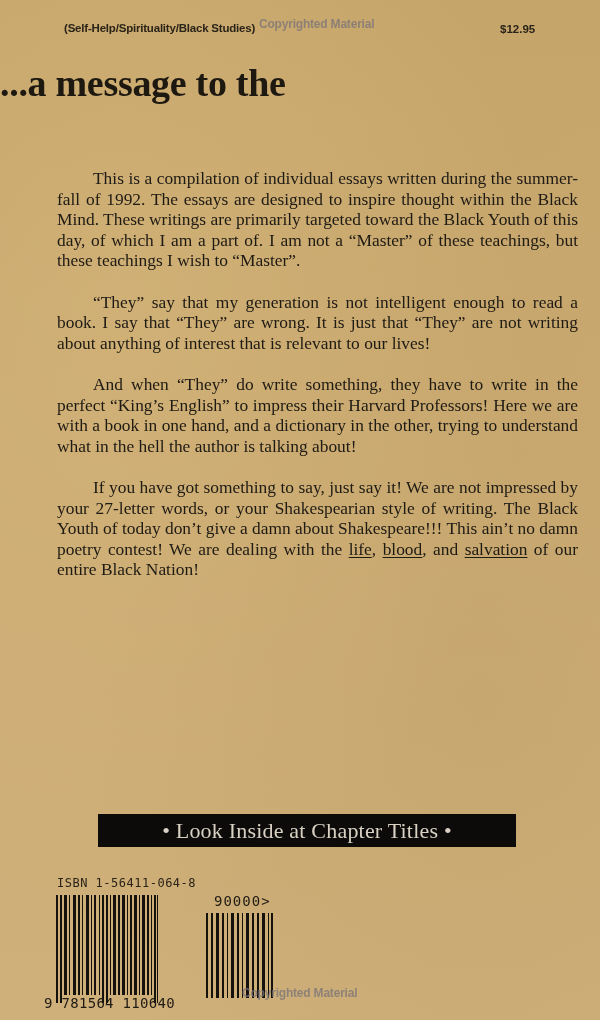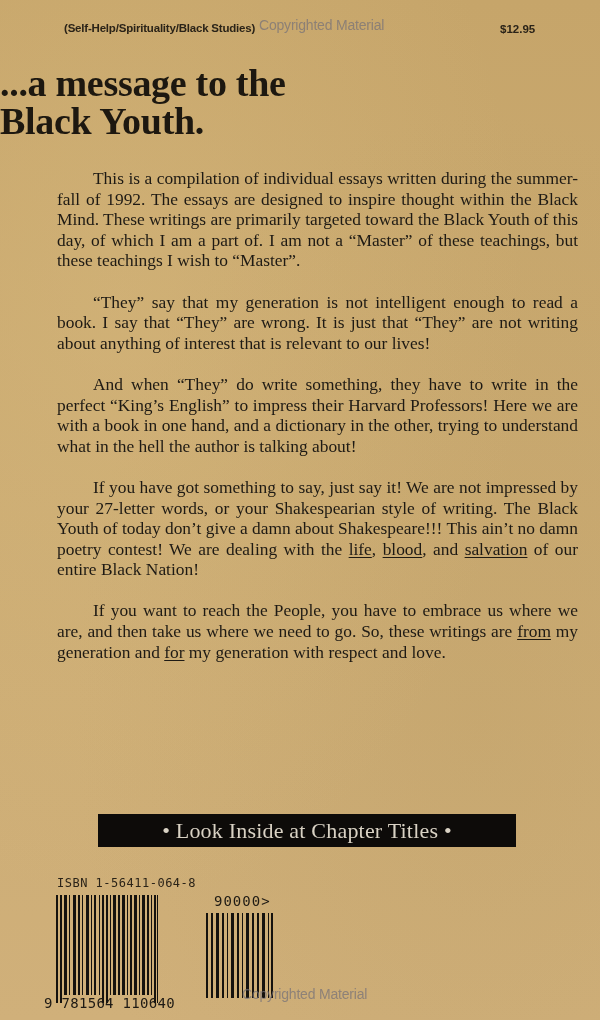--- a/index.html
+++ b/index.html
@@ -15,22 +15,22 @@
     color: #1e1a14;
   }
   .topbar {
     position: absolute; top: 22px; left: 0; width: 600px; height: 20px;
     font-family: "Liberation Sans", sans-serif; font-size: 11.5px; font-weight: bold;
     color: #2a2318;
   }
   .category { position: absolute; left: 64px; top: 0; letter-spacing: -0.2px; }
   .price { position: absolute; left: 500px; top: 1px; }
   .watermark {
-    position: absolute; font-family: "Liberation Sans", sans-serif; font-size: 14px;
-    color: rgba(120,115,120,0.75); font-weight: normal; letter-spacing: -0.2px;
+    position: absolute; font-family: "Liberation Sans", sans-serif; font-size: 12px;
+    color: rgba(120,115,120,0.75); font-weight: bold; letter-spacing: -0.2px;
   }
   .wm-top { left: 259px; top: 17px; }
   .wm-bottom { left: 242px; top: 986px; }
 
   .headline {
     position: absolute; top: 64px; left: 0; width: 600px; text-align: left;
     font-family: "Liberation Serif", serif; font-size: 38px; line-height: 38px;
     color: #1d1810; letter-spacing: -0.3px;
   }
   .headline span { display: block; }
@@ -74,29 +74,27 @@
 <body>
 
 <div class="topbar">
   <span class="category">(Self-Help/Spirituality/Black Studies)</span>
   <span class="price">$12.95</span>
 </div>
 <span class="watermark wm-top">Copyrighted Material</span>
 
 <h1 class="headline">
   <span>...a message to the</span>
-  <span>Black Youth.</span>
 </h1>
 
 <div class="body-text">
   <p class="para">This is a compilation of individual essays written during the summer-fall of 1992. The essays are designed to inspire thought within the Black Mind. These writings are primarily targeted toward the Black Youth of this day, of which I am a part of. I am not a “Master” of these teachings, but these teachings I wish to “Master”.</p>
   <p class="para">“They” say that my generation is not intelligent enough to read a book. I say that “They” are wrong. It is just that “They” are not writing about anything of interest that is relevant to our lives!</p>
   <p class="para">And when “They” do write something, they have to write in the perfect “King’s English” to impress their Harvard Professors! Here we are with a book in one hand, and a dictionary in the other, trying to understand what in the hell the author is talking about!</p>
   <p class="para"><span>If you have got something to say, just say it! We are not impressed by your 27-letter words, or your Shakespearian style of writing. The Black Youth of today don’t give a damn about Shakespeare!!! This ain’t no damn poetry contest! We are dealing with the </span><u>life</u><span>, </span><u>blood</u><span>, and </span><u>salvation</u><span> of our entire Black Nation!</span></p>
-  <p class="para"><span>If you want to reach the People, you have to embrace us where we are, and then take us where we need to go. So, these writings are </span><u>from</u><span> my generation and </span><u>for</u><span> my generation with respect and love.</span></p>
 </div>
 
 <div class="banner">• Look Inside at Chapter Titles •</div>
 
 <div class="isbn-label">ISBN 1-56411-064-8</div>
 <div class="addon-digits">90000&gt;</div>
 
 <div class="barcode-main">
   <div class="bar" style="left:0;width:2px;height:108px"></div>
   <div class="bar" style="left:4px;width:2px;height:108px"></div>

